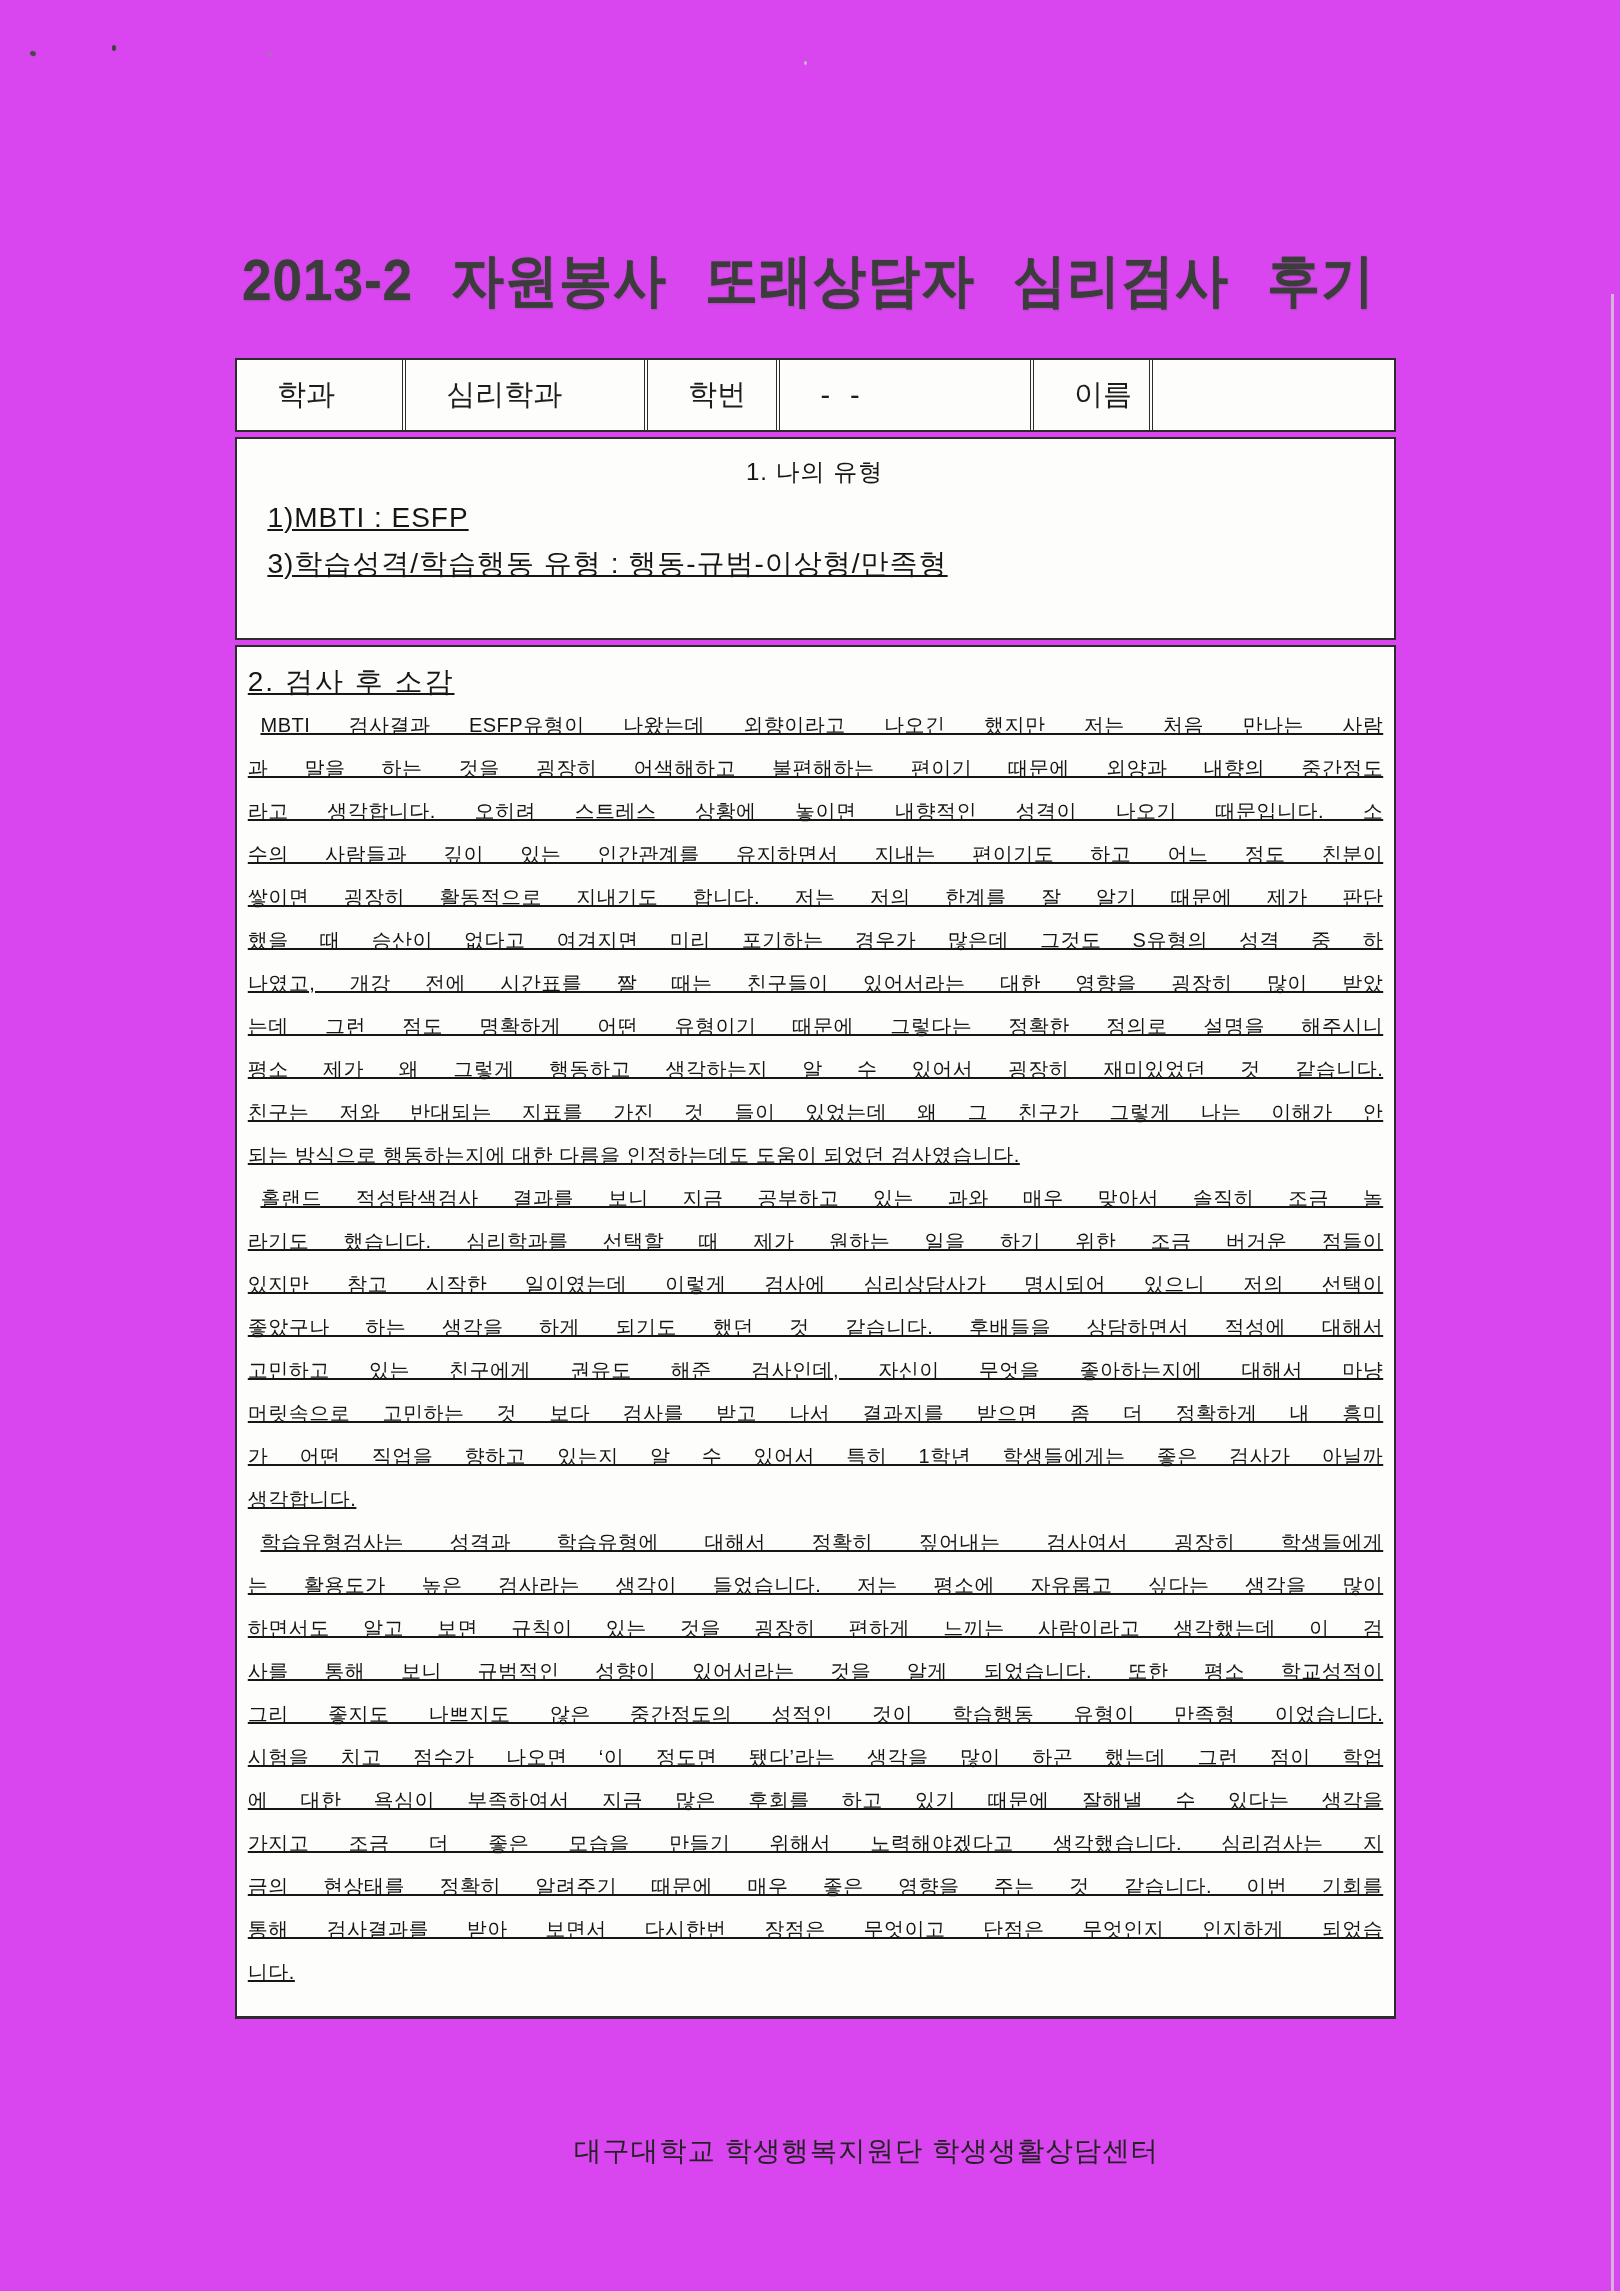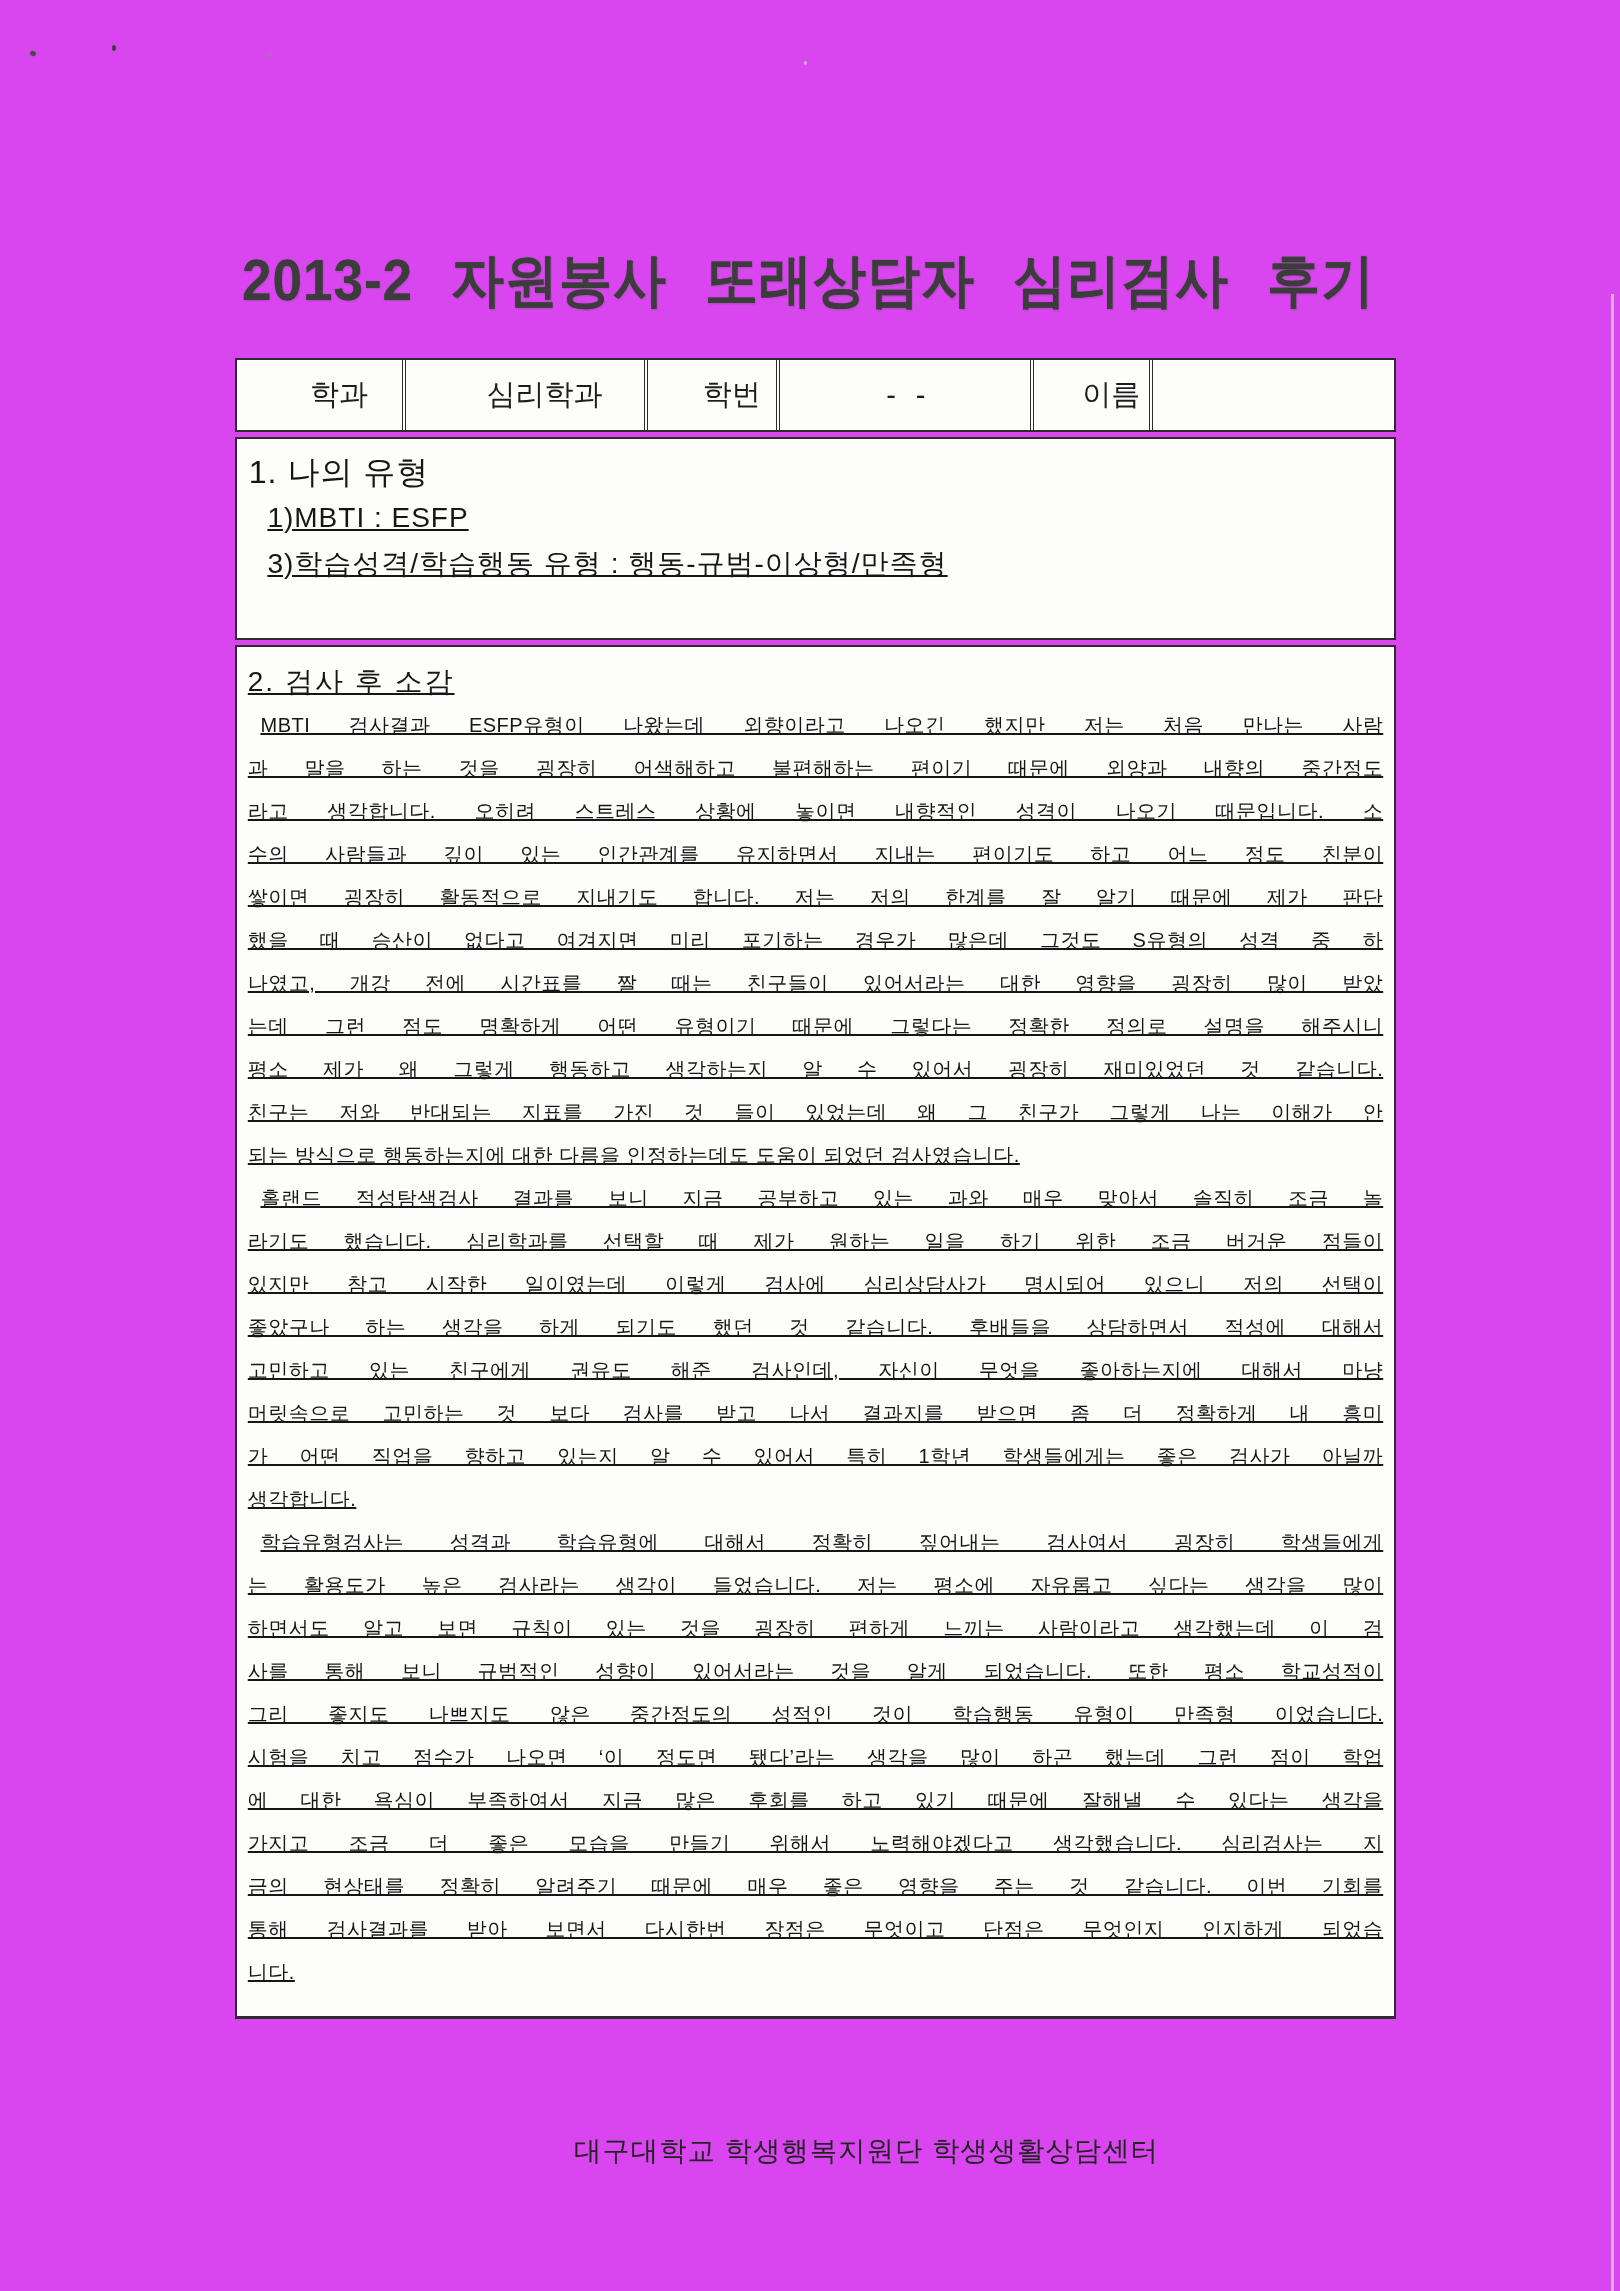--- a/index.html
+++ b/index.html
@@ -30,37 +30,37 @@
     transform:scaleY(1.08);
   }
   .title{white-space:normal;}
 
   table.info{
     position:absolute;left:235px;top:358px;width:1161px;height:74px;
     border:2.9px solid #2c2c2c;border-collapse:separate;border-spacing:0;
     table-layout:fixed;background:#fdfdfc;
   }
   table.info td{
-    font-size:29px;color:#1d1d1d;text-align:center;vertical-align:middle;
+    font-size:29px;color:#1d1d1d;text-align:left;vertical-align:middle;
     border-right:4.9px double #2c2c2c;overflow:hidden;padding-left:40px;
   }
   table.info td:last-child{border-right:none;}
   td.w-dept-l{width:14.5%;} td.w-dept-v{width:22.4%;}
   td.w-id-l{width:10.5%;}  td.w-id-v{width:20.9%;}
   td.w-name-l{width:9.1%;} td.w-name-v{width:22.6%;}
   td.faint{color:#a9a9a9;font-size:20.6px;letter-spacing:5.9px;text-align:right;padding-right:33px;}
 
   .box{
     position:absolute;left:235px;width:1161px;
     border:2.9px solid #2c2c2c;background:#fdfdfc;box-sizing:border-box;
   }
   .box1{top:437px;height:203px;padding:9.8px 13.7px 0 11.8px;}
   .box2{top:645px;height:1374px;padding:12.7px 10.8px 0 10.8px;border-bottom-width:3.9px;text-decoration:underline;}
 
-  .s1-head{font-size:32px;line-height:46px;letter-spacing:1px;}
+  .s1-head{font-size:24px;line-height:46px;letter-spacing:1px;text-align:center;}
   .s1-items .line{font-size:28px;line-height:46px;padding-left:18.6px;letter-spacing:1px;text-decoration:underline;}
 
   .s2-head{font-size:28px;line-height:44px;letter-spacing:2px;}
   .s2-body .line{
     font-size:20px;line-height:43px;letter-spacing:0.5px;
     text-align:justify;text-align-last:justify;
     color:#151515;
   }
   .s2-body .line.short{text-align-last:left;}
   .s2-body .line.indent{text-indent:12.7px;}

